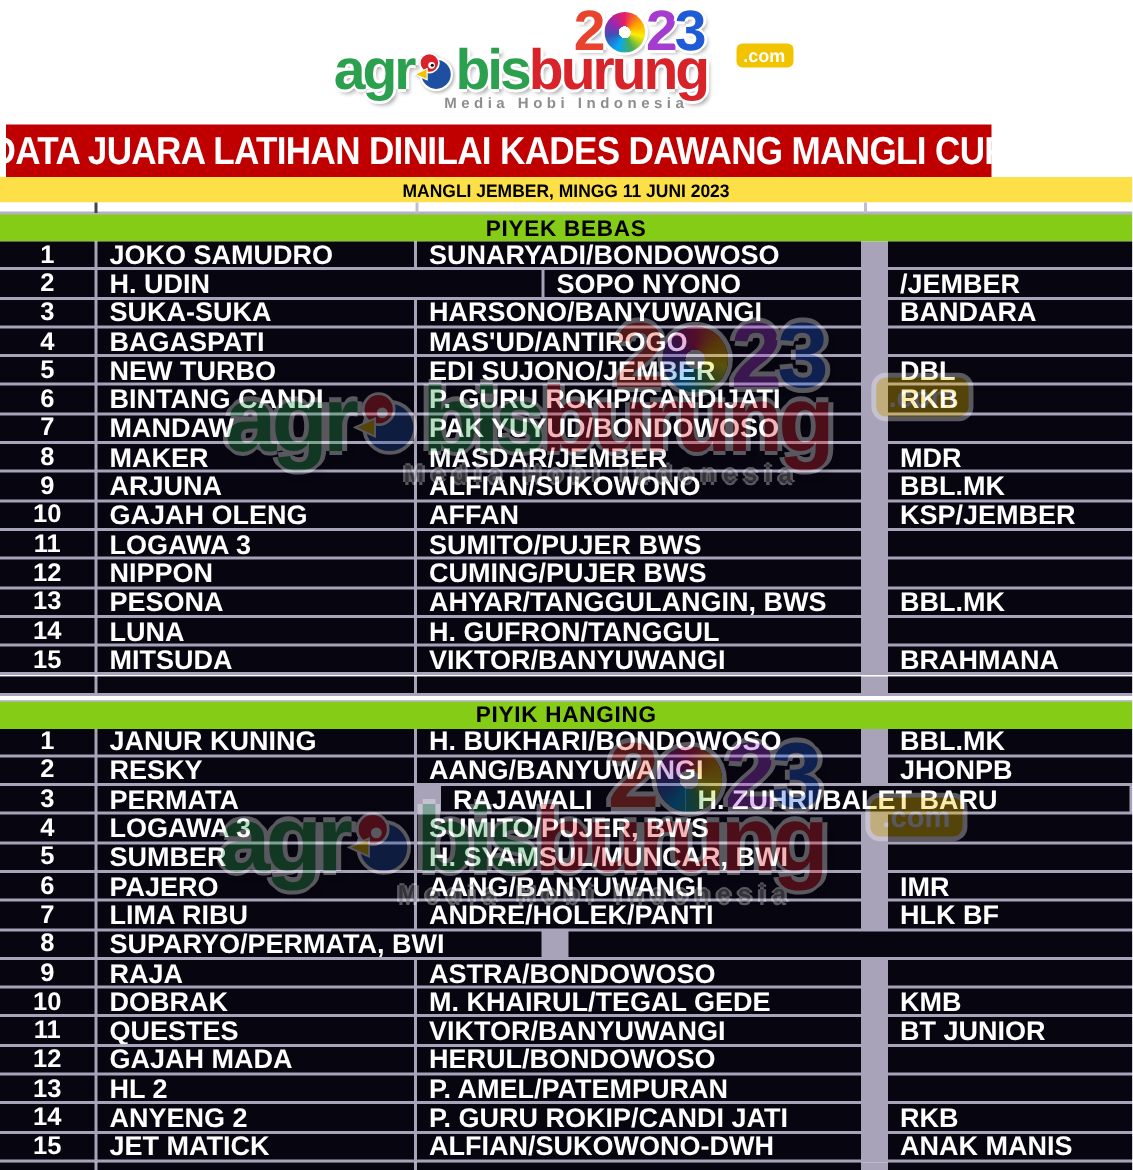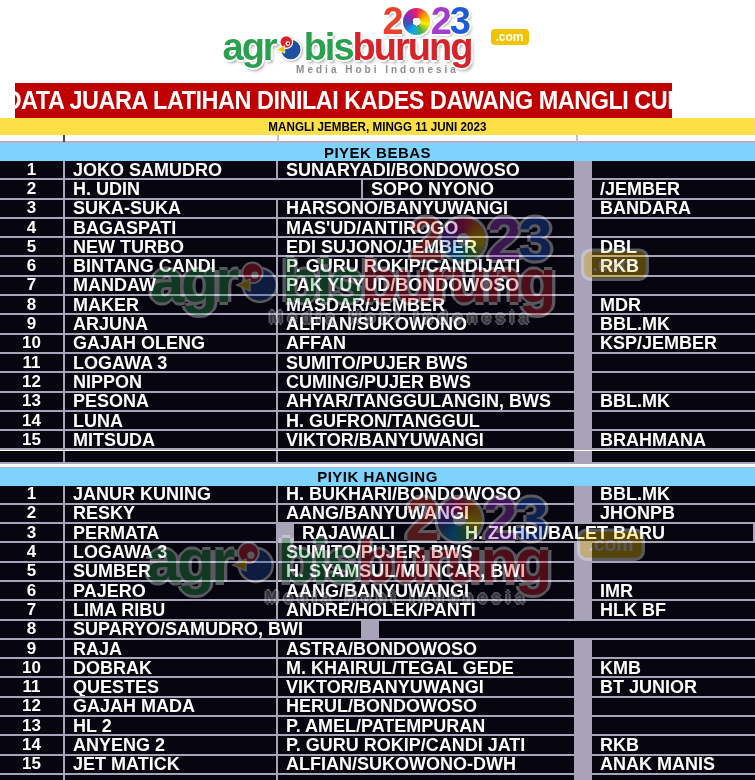--- a/index.html
+++ b/index.html
@@ -20,30 +20,30 @@
   .logo-brand { position:absolute; left:0; top:24px; display:flex; align-items:center; font-size:38px; font-weight:bold; letter-spacing:-2px; white-space:nowrap;
     text-shadow:-2px 0 0 #fff,2px 0 0 #fff,0 -2px 0 #fff,0 2px 0 #fff,2px 3px 3px rgba(0,0,0,.35); }
   .t-green{color:#2ba04e;} .t-red{color:#d8232a;}
   .bird { width:30px; height:30px; margin:0 -1px; filter:drop-shadow(1px 1px 1px rgba(0,0,0,.3)); }
   .logo-com { position:absolute; left:268px; top:27px; background:#f2c400; color:#ffffff; font-size:12px; font-weight:bold;
     padding:1px 5px; border-radius:4px; box-shadow:0 0 0 2px #fff; }
   .logo-tagline { position:absolute; left:50%; top:62px; transform:translateX(-50%); font-size:10px; font-weight:bold; color:#8d8d8d;
     letter-spacing:3px; white-space:nowrap; text-shadow:-1px 0 0 #fff,1px 0 0 #fff,0 -1px 0 #fff,0 1px 0 #fff; }
 
   
-  .banner { position:absolute; top:83px; left:15px; width:657px; height:35px; background:#c00000; display:flex; align-items:center; justify-content:center; }
+  .banner { position:absolute; top:83px; left:4px; width:657px; height:35px; background:#c00000; display:flex; align-items:center; justify-content:center; }
   .banner-text { color:#ffffff; font-size:26px; font-weight:bold; white-space:nowrap; transform:scaleX(0.9); letter-spacing:-0.5px; }
   .green-bar { position:absolute; top:118px; left:0; width:755px; height:17px; background:#fde047; display:flex; align-items:center; justify-content:center; }
   .green-text { color:#000000; font-size:12px; font-weight:bold; transform:scaleX(0.97); }
   .strip { position:absolute; top:135px; left:0; width:755px; height:7px; background:#ffffff; border-bottom:1px solid #b5b0c5; }
   .strip .tick { position:absolute; top:0; width:2px; height:7px; }
   .tick1{ left:63px; background:#444; } .tick2{ left:277px; background:#c2bed0; } .tick3{ left:576px; background:#c2bed0; }
 
   
-  .section-header { position:absolute; left:0; width:755px; height:19px; background:#7dd3fc; display:flex; align-items:center; justify-content:center;
+  .section-header { position:absolute; left:0; width:755px; height:19px; background:#84cc16; display:flex; align-items:center; justify-content:center;
     border-top:1px solid #b5b0c5; }
   .section-header span { color:#000; font-size:15px; font-weight:bold; letter-spacing:0.5px; }
   .rows { position:absolute; left:0; width:755px; background:#a9a3ba; }
   .row { display:flex; height:17.3px; margin-bottom:2px; }
   .cell { background:#070510; color:#ffffff; font-size:18px; font-weight:bold; line-height:16px; display:flex; align-items:center;
     white-space:nowrap; overflow:hidden; }
   .c-no { width:63px; justify-content:center; margin-right:2px; font-size:17px; }
   .c-name { width:211px; padding-left:8px; margin-right:2px; }
   .c-owner { width:296px; padding-left:8px; margin-right:2px; }
   .c-team { flex:1; padding-left:8px;margin-left:16px; }
@@ -271,21 +271,21 @@
 
       <div class="row">
         <div class="cell c-no">7</div>
         <div class="cell c-name">LIMA RIBU</div>
         <div class="cell c-owner">ANDRE/HOLEK/PANTI</div>
         <div class="cell c-team">HLK BF</div>
       </div>
 
       <div class="row">
         <div class="cell c-no">8</div>
-        <div class="cell c-owner">SUPARYO/SAMUDRO, BWI</div>
+        <div class="cell c-owner">SUPARYO/PERMATA, BWI</div>
         <div class="cell c-team"></div>
       </div>
 
       <div class="row">
         <div class="cell c-no">9</div>
         <div class="cell c-name">RAJA</div>
         <div class="cell c-owner">ASTRA/BONDOWOSO</div>
         <div class="cell c-team"></div>
       </div>
 

